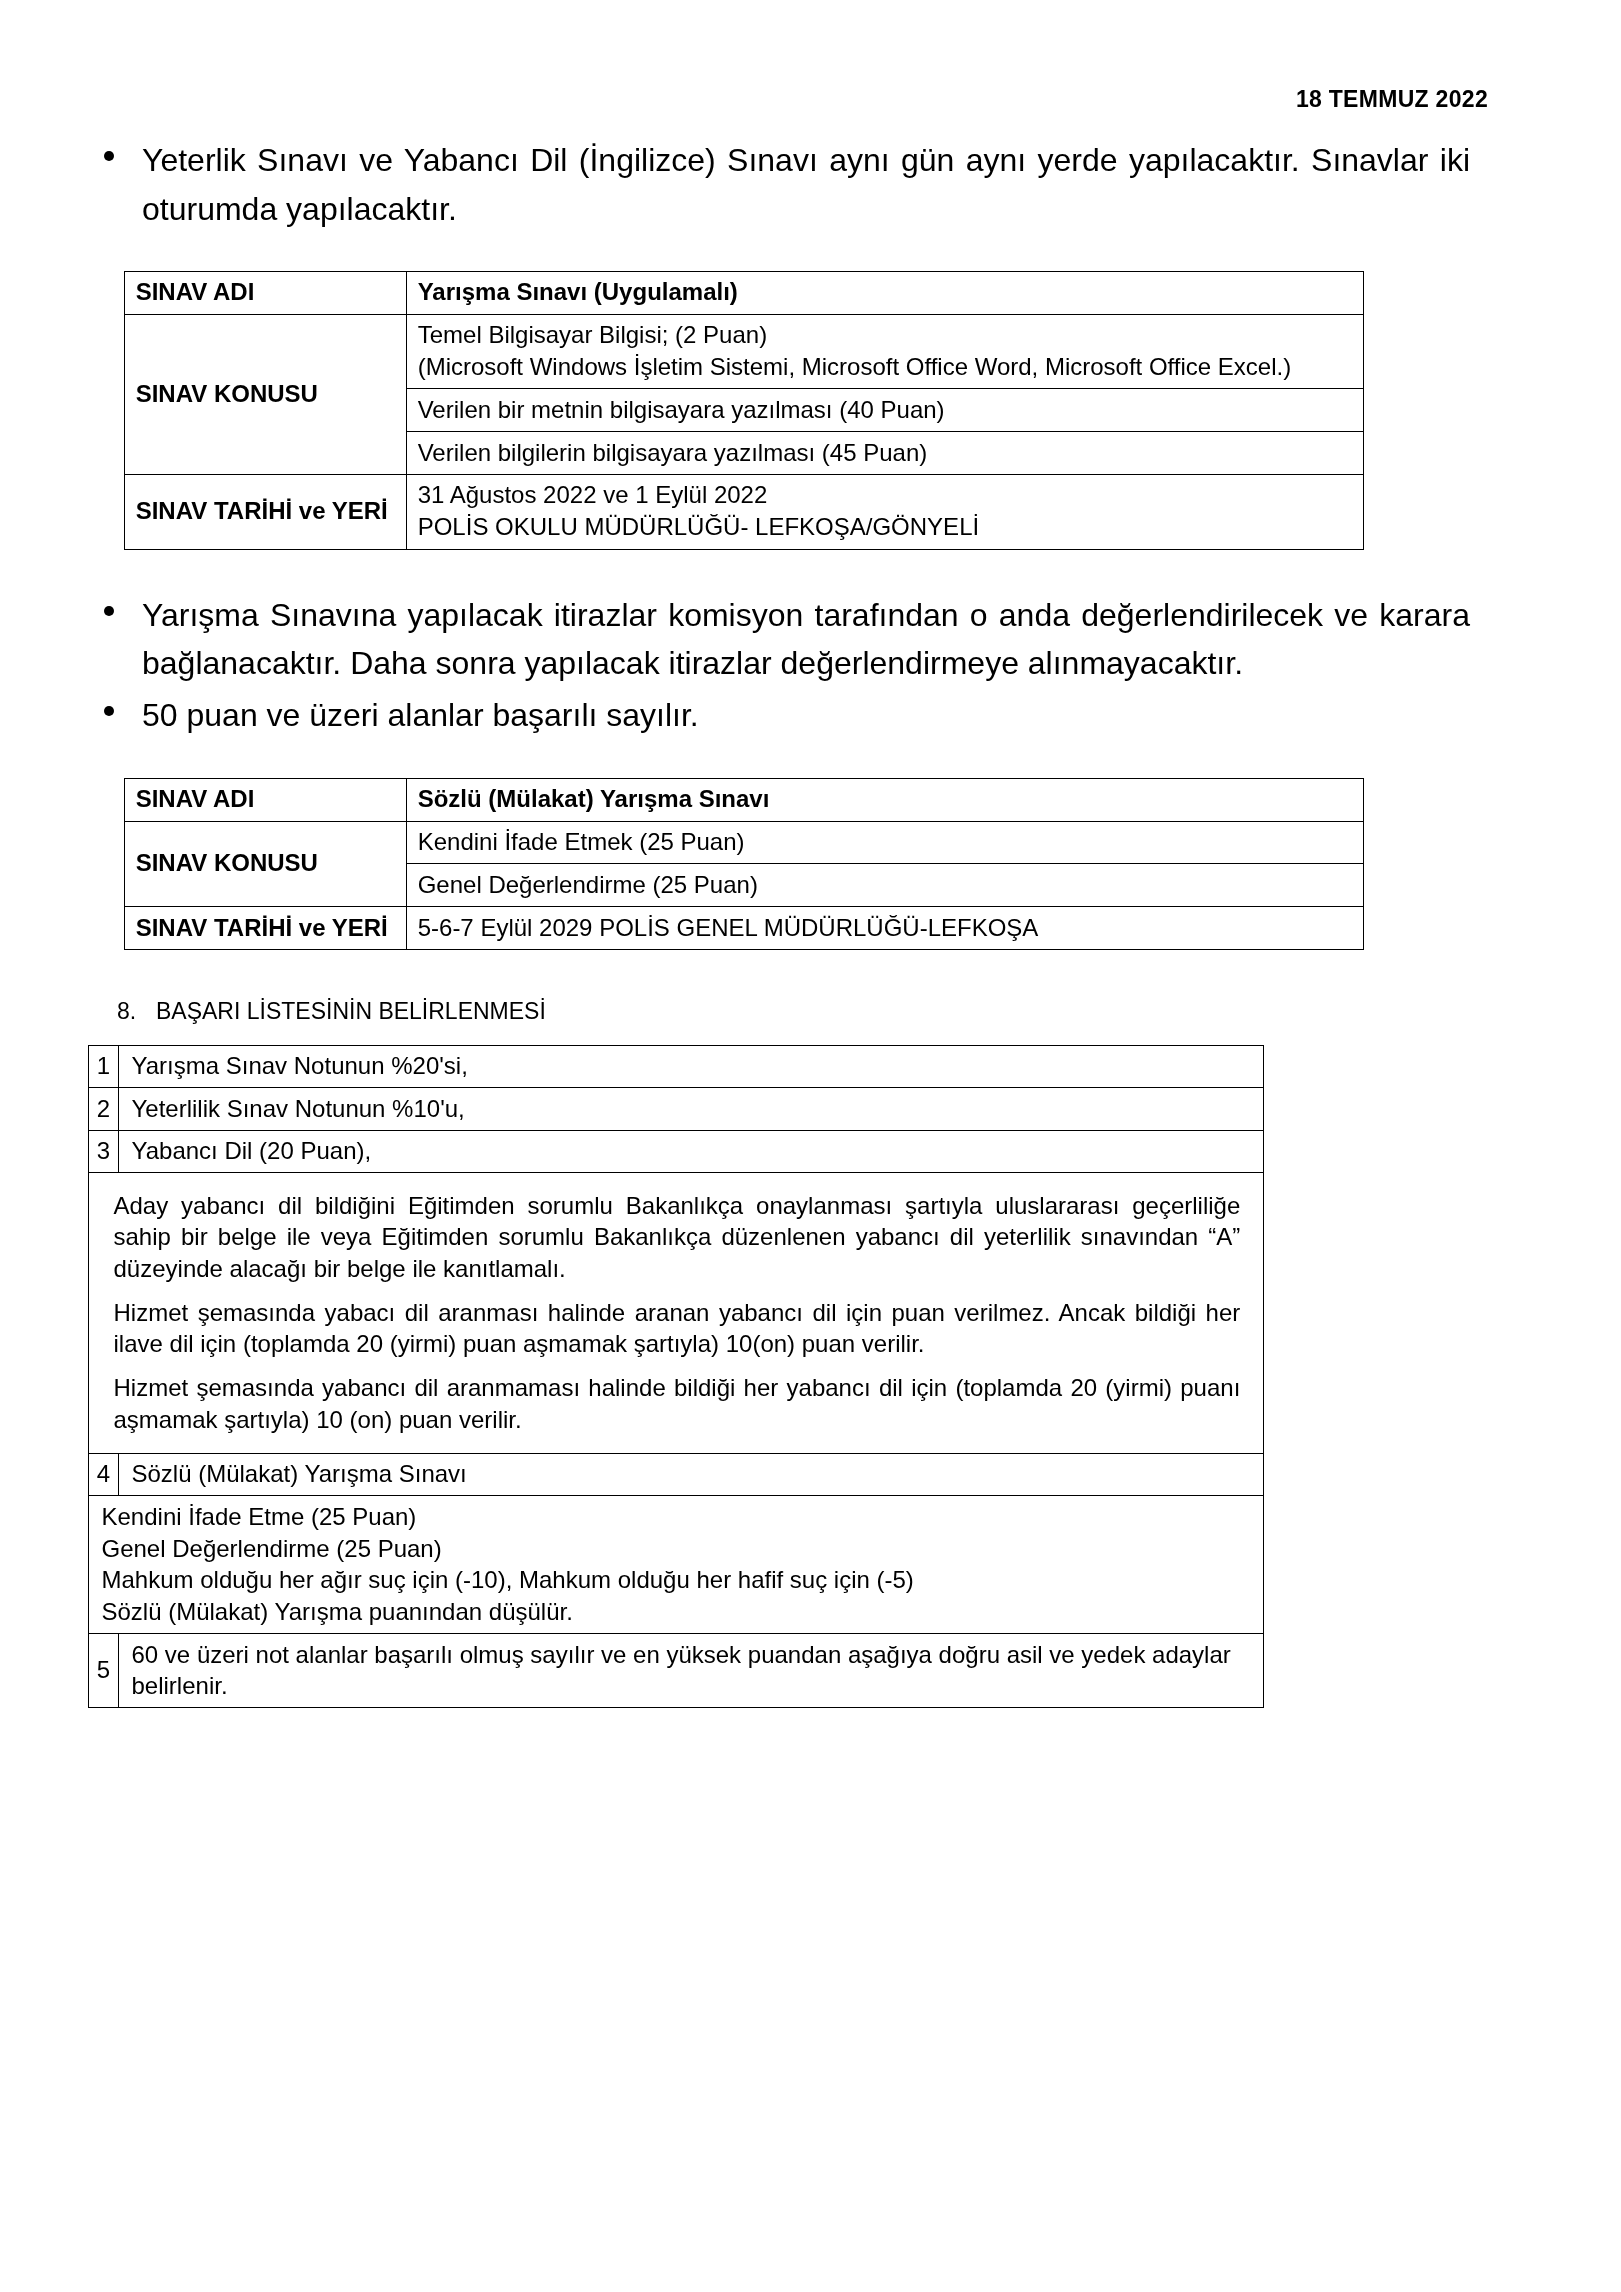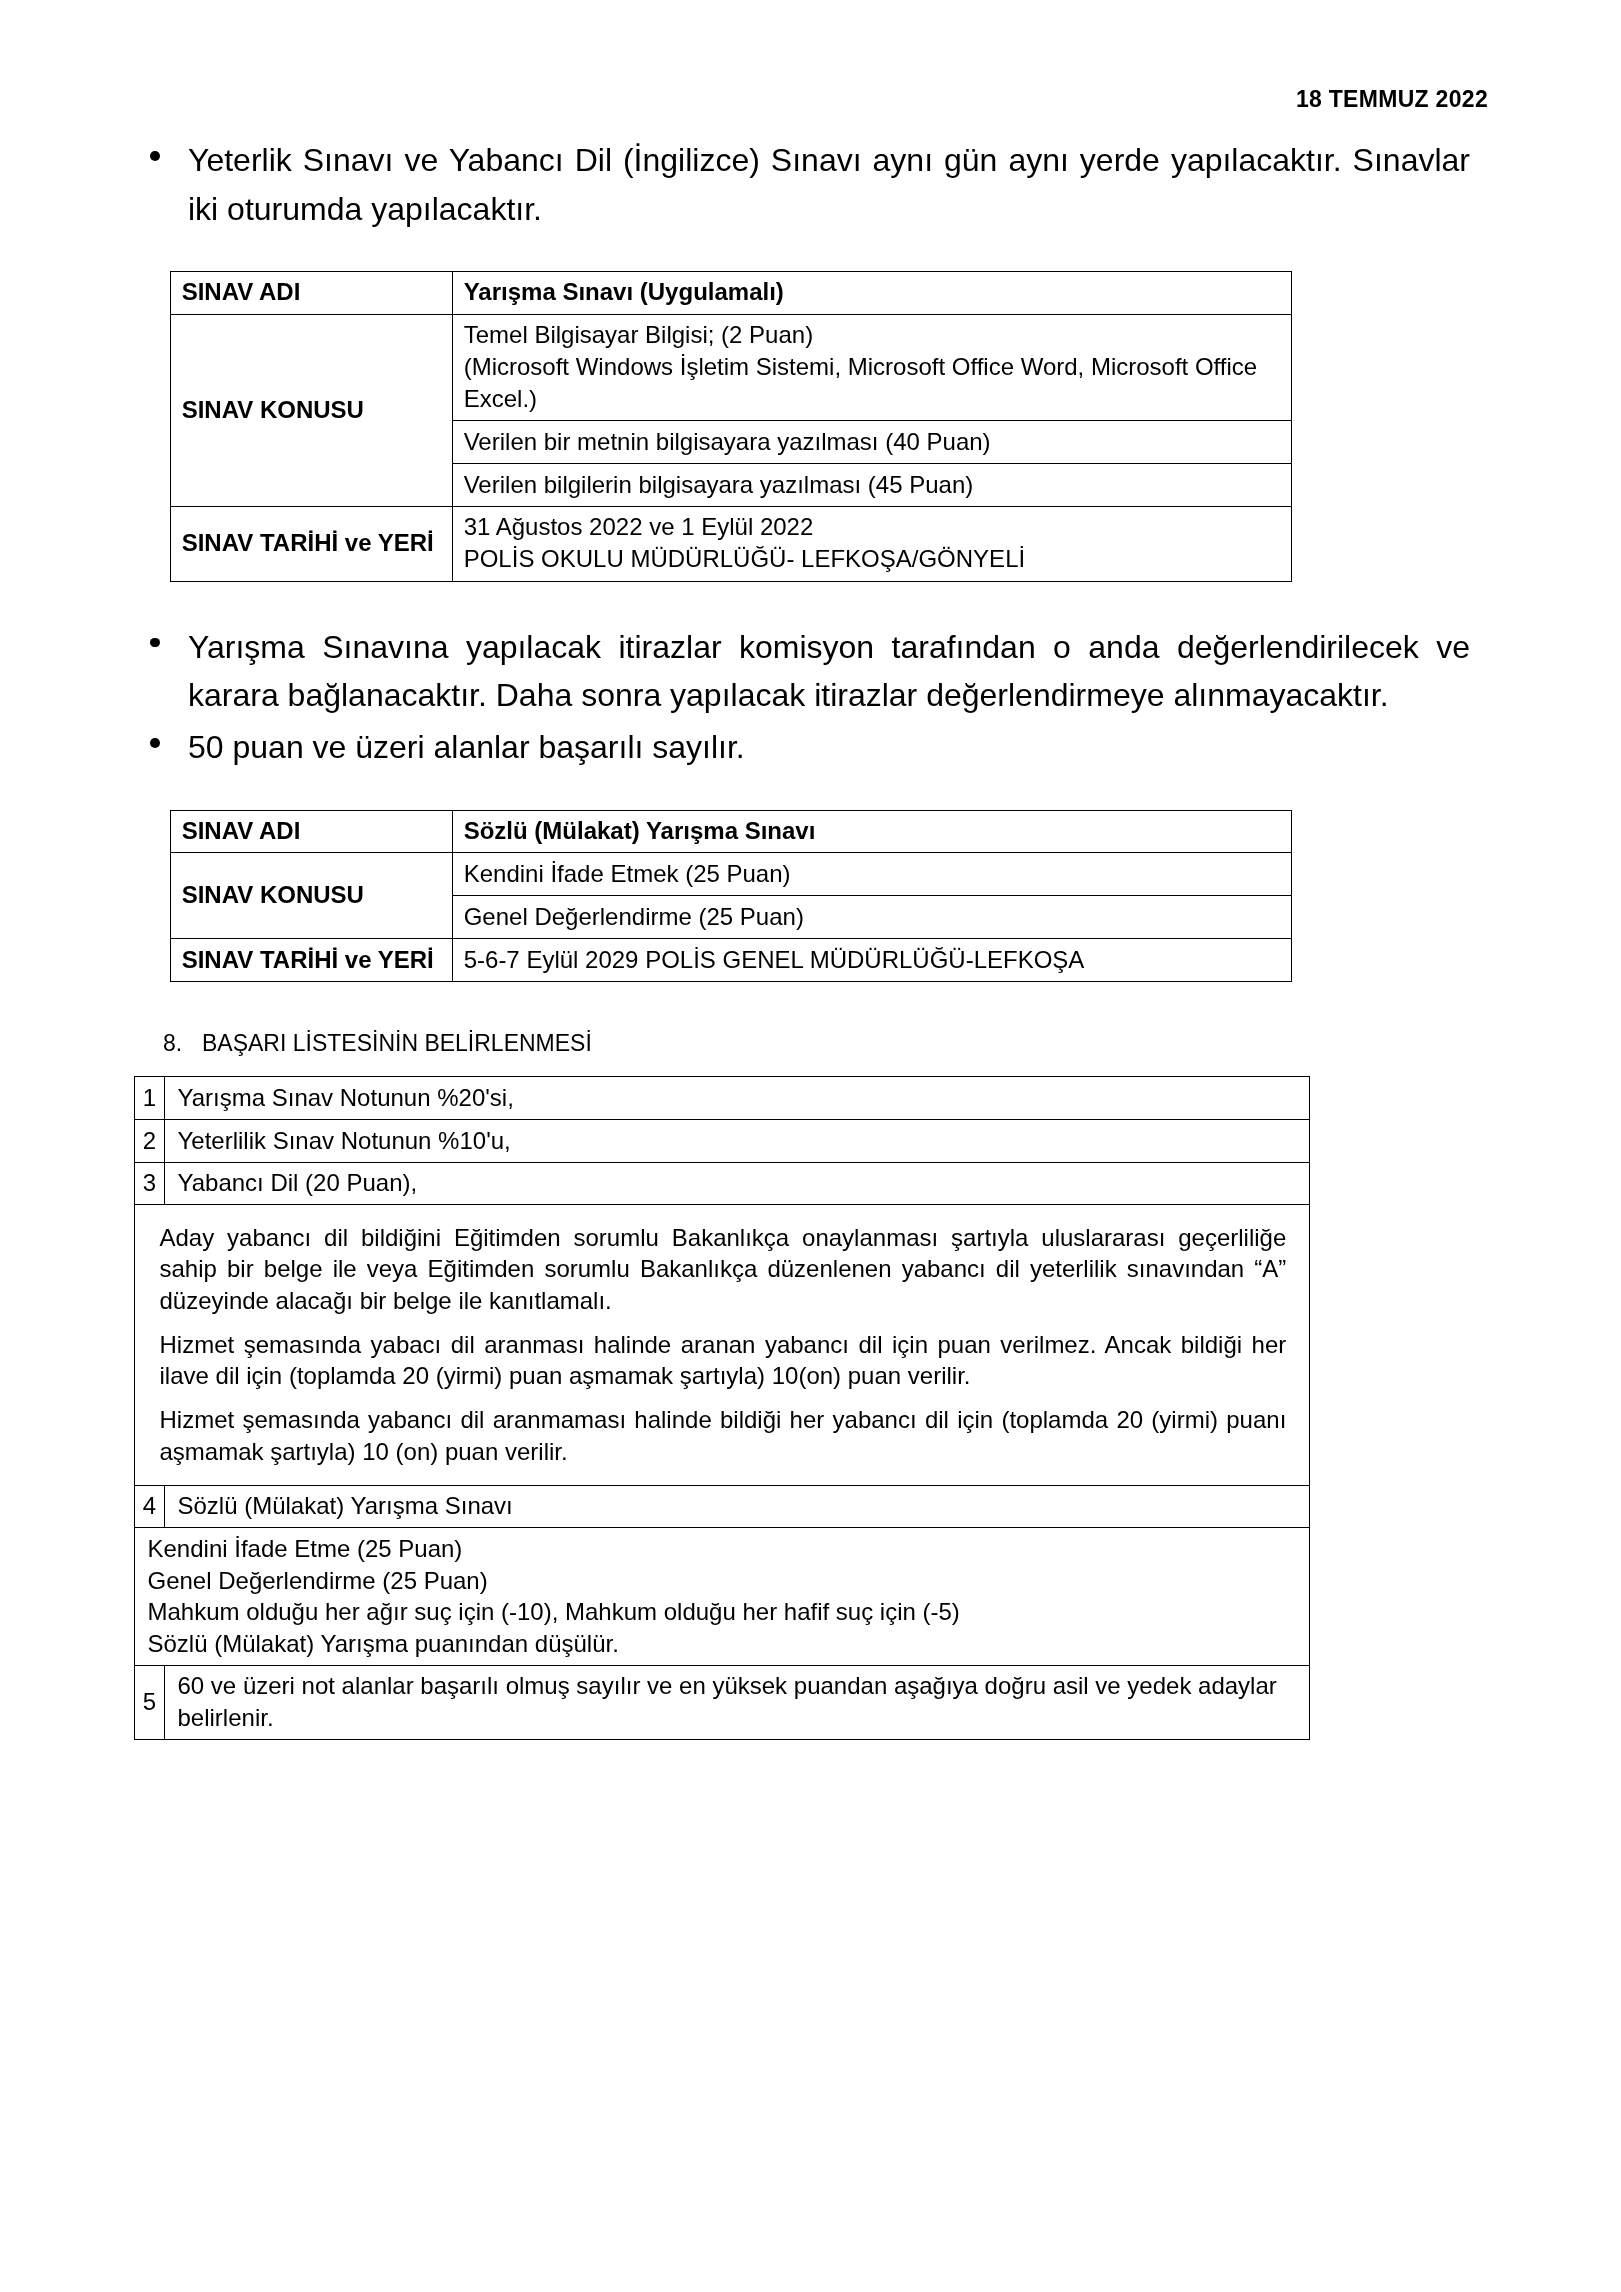--- a/index.html
+++ b/index.html
@@ -12,21 +12,21 @@
     min-height: 2293px;
     font-family: "Liberation Sans", sans-serif;
     color: #000000;
     -webkit-font-smoothing: antialiased;
   }
   .page {
     position: relative;
     width: 1621px;
     min-height: 2293px;
     box-sizing: border-box;
-    padding: 86px 124px 54px 116px;
+    padding: 86px 124px 54px 70px;
   }
   .header-date {
     text-align: right;
     font-size: 23px;
     font-weight: bold;
     letter-spacing: 0.3px;
     margin-bottom: 23px;
     padding-right: 9px;
   }
 
@@ -54,21 +54,21 @@
     height: 9.9px;
     background: #000;
     border-radius: 50%;
   }
   .spacer-md { height: 34px; }
   .spacer-lg { height: 41px; }
 
   
   table.doc {
     border-collapse: collapse;
-    width: 1122px;
+    width: 1240px;
     margin-left: 54px;
     table-layout: fixed;
   }
   table.doc td {
     border: 1.3px solid #000;
     padding: 4.5px 10.7px 5.4px 10.7px;
     font-size: 24px;
     line-height: 1.33;
     vertical-align: middle;
   }

